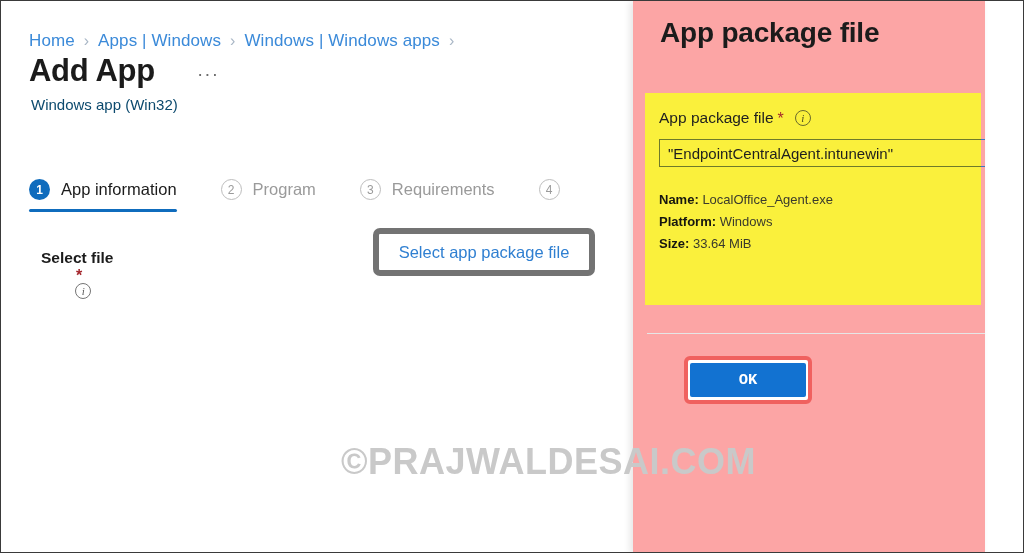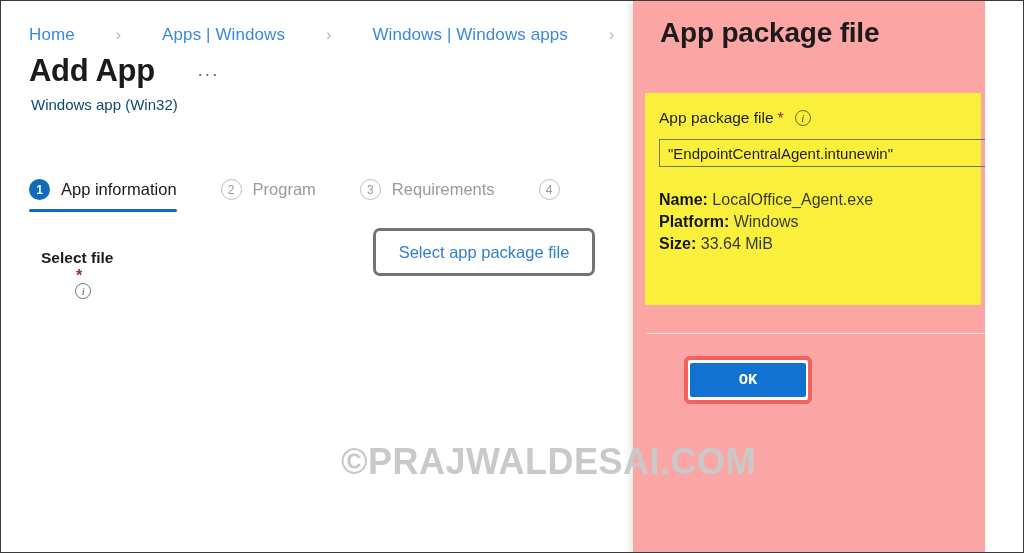--- a/index.html
+++ b/index.html
@@ -30,26 +30,25 @@
     width: 638px;
     height: 553px;
     background: #ffffff;
     overflow: hidden;
   }
 
   
   #breadcrumb {
     position: absolute;
     left: 28px;
-    top: 24px;
+    top: 30px;
     display: flex;
     align-items: center;
     white-space: nowrap;
     font-size: 17px;
-    gap: 32px;
   }
   .crumb-link {
     color: #3b8ad9;
     cursor: pointer;
     letter-spacing: .1px;
   }
   .crumb-sep {
     color: #a9b7c6;
     margin: 0 9px;
     font-size: 16px;
@@ -180,21 +179,21 @@
     cursor: pointer;
   }
 
   
   #select-pkg-callout {
     position: absolute;
     left: 372px;
     top: 227px;
     width: 222px;
     height: 48px;
-    border: 3px solid #737373;
+    border: 6px solid #737373;
     border-radius: 7px;
     background: #ffffff;
     box-sizing: border-box;
   }
   #select-pkg-link {
     position: absolute;
     left: 0;
     top: 0;
     right: 0;
     bottom: 0;
@@ -280,21 +279,21 @@
     border: 1px solid #6f7a2a;
     border-right: none;
     pointer-events: none;
   }
 
   
   #file-details {
     position: absolute;
     left: 26px;
     top: 188px;
-    font-size: 16px;
+    font-size: 13px;
     color: #2b2b20;
     line-height: 22px;
   }
   #file-details .row { white-space: nowrap; }
   #file-details .k {
     font-weight: 700;
     color: #161610;
   }
   #file-details .v {
     font-weight: 400;

